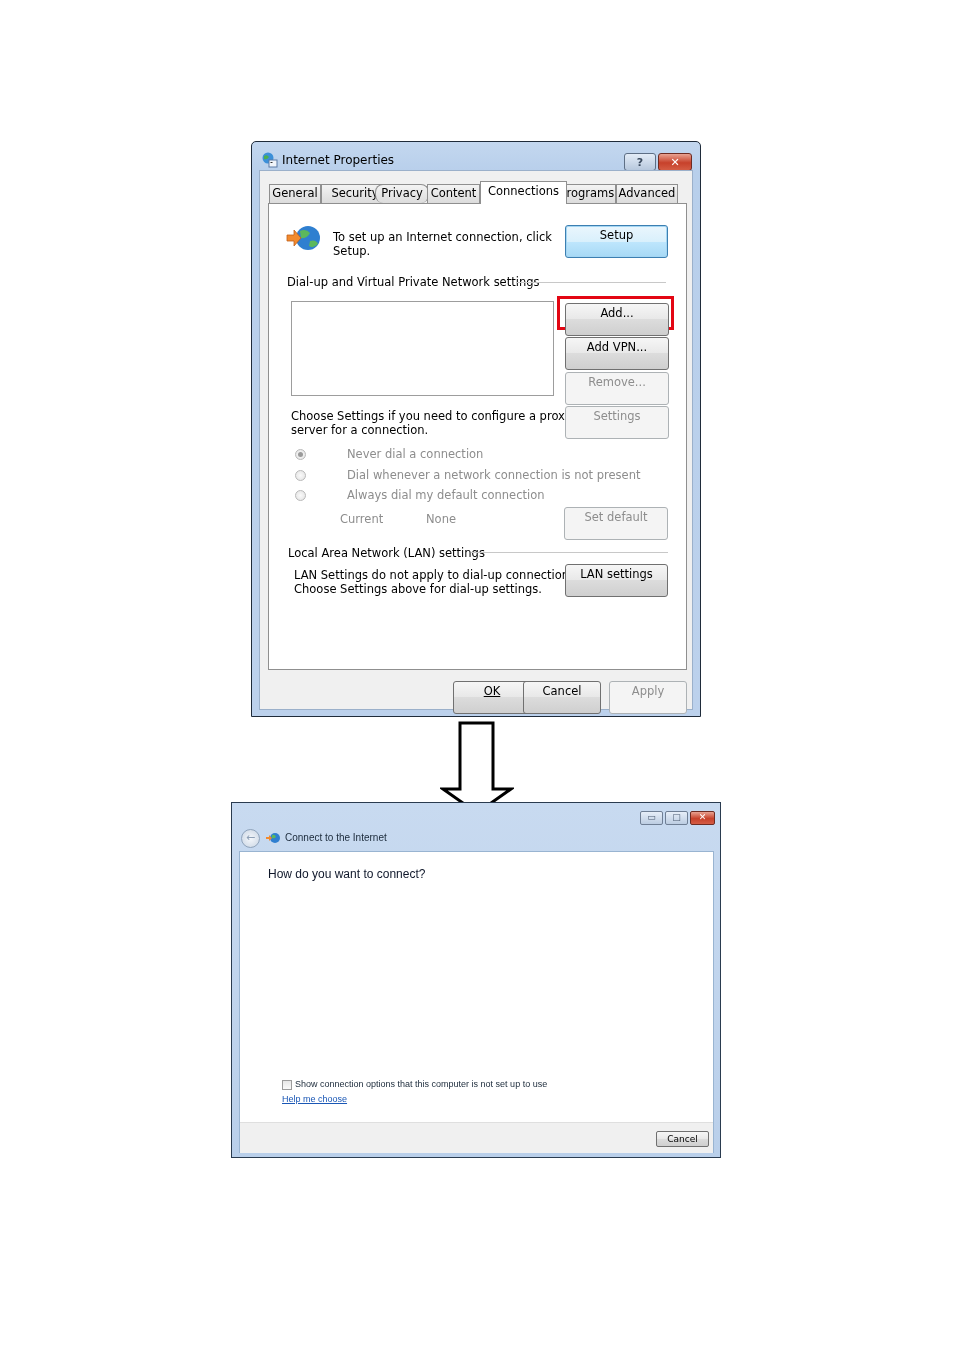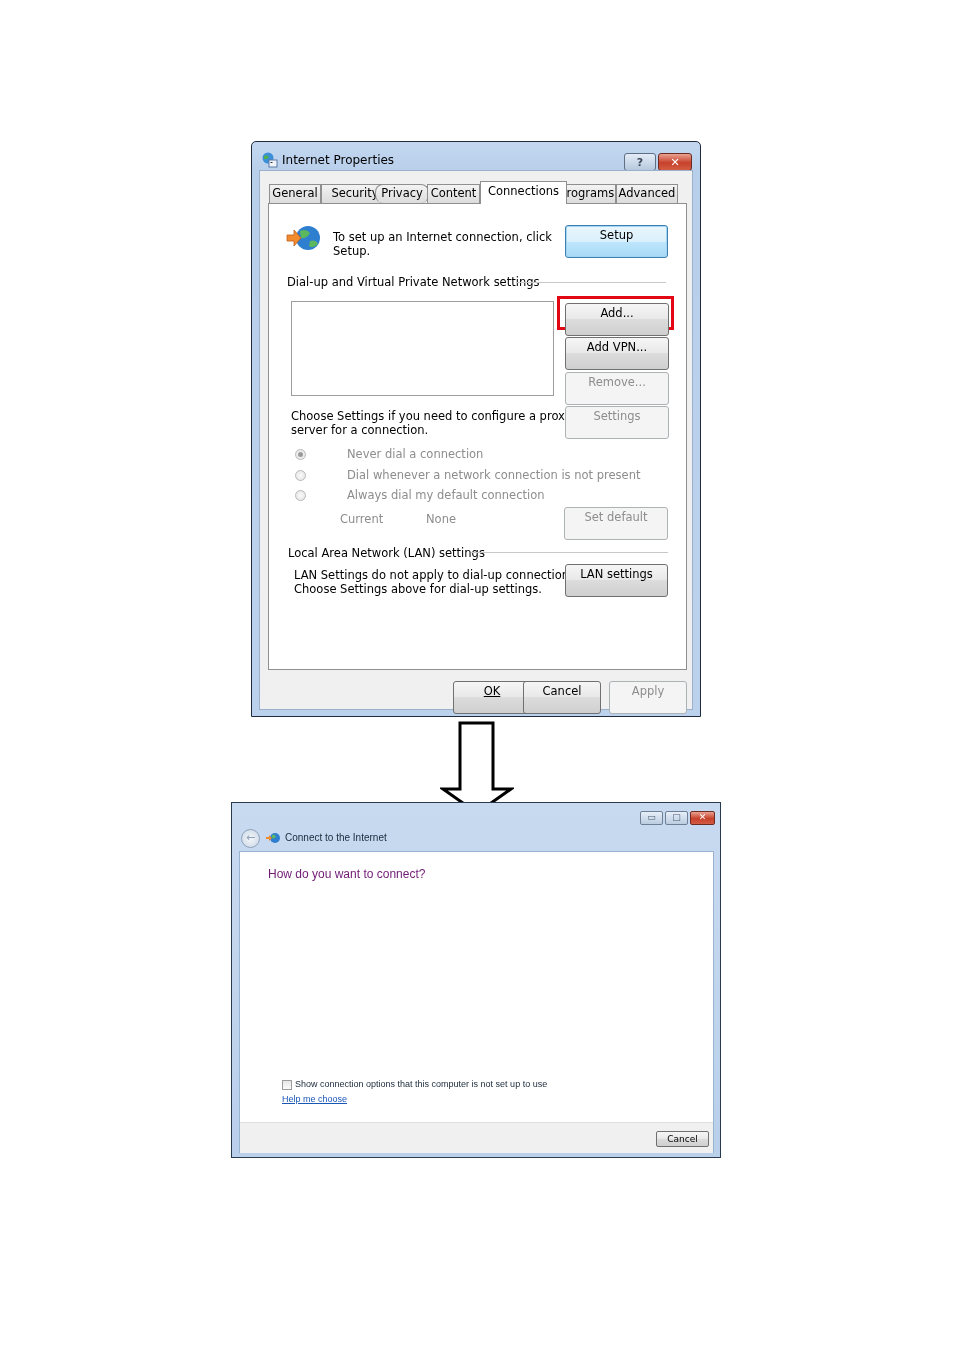--- a/index.html
+++ b/index.html
@@ -125,21 +125,21 @@
 
   <div id="back-btn" class="abs"><span>←</span></div>
   <svg class="abs" style="left:34px;top:29px;width:15px;height:12px;" viewBox="0 0 15 12">
     <circle cx="9" cy="6" r="5" fill="#2f7fd0"></circle>
     <path d="M6 3 Q9 2 10 5 Q8 7 6 6Z" fill="#5cb85c"></path>
     <path d="M0 5 H3 V3 L6 6 L3 9 V7 H0Z" fill="#f28a2e"></path>
   </svg>
   <div class="t2" style="left:53px;top:29px;font-size:10px;color:#1b2a3a;">Connect to the Internet</div>
 
   <div id="dlg2-content" class="abs">
-    <div class="t2" style="left:28px;top:15px;font-size:12px;color:#701a75;">How do you want to connect?</div>
+    <div class="t2" style="left:28px;top:15px;font-size:12px;color:#0f172a;">How do you want to connect?</div>
 
 
     <div class="cb" style="left:42px;top:228px;"></div>
     <div class="t2" style="left:55px;top:227px;font-size:9px;color:#1b2a3a;">Show connection options that this computer is not set up to use</div>
     <div class="t2 link" style="left:42px;top:242px;font-size:9px;">Help me choose</div>
 
     <div id="dlg2-footer" class="abs">
       <div class="btn" style="left:416px;top:8px;width:53px;height:16px;line-height:14px;font-size:9px;border-radius:2px;">Cancel</div>
     </div>
   </div>

